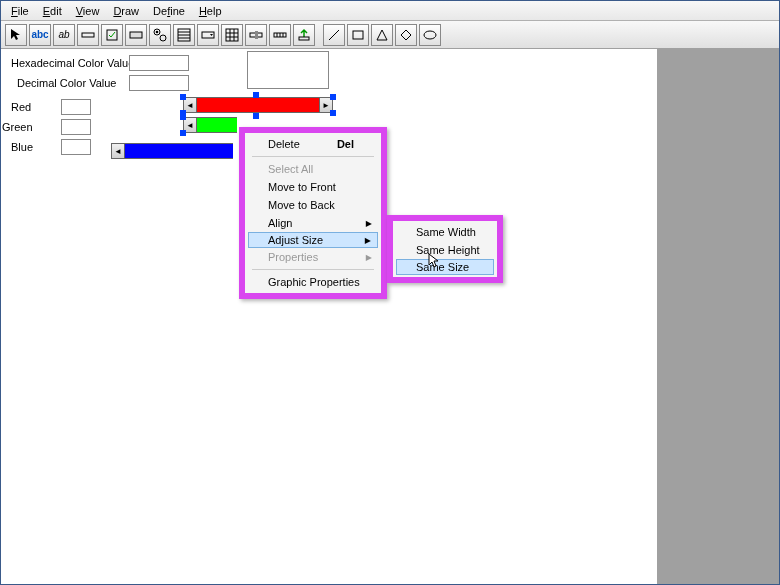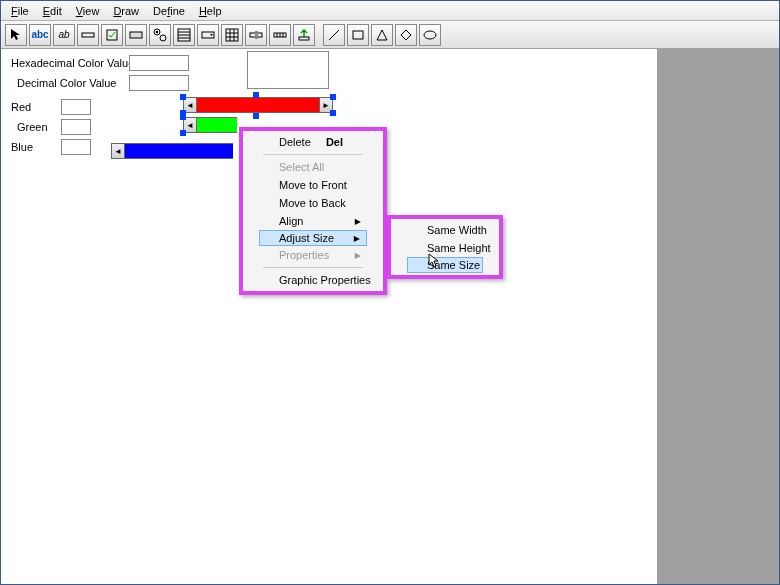--- a/index.html
+++ b/index.html
@@ -24,21 +24,21 @@
   .lbl { position: absolute; font-size: 11px; color: #000; }
   .txtbox { position: absolute; border: 1px solid #888; background: #fff; height: 16px; }
   .bigbox { position: absolute; border: 1px solid #888; background: #fff; }
   .scroller { position: absolute; height: 16px; display:flex; }
   .scroller .arrow { width: 14px; height: 16px; border: 1px solid #666; background: linear-gradient(to bottom,#f0f0f0,#d0d0d0); display:flex; align-items:center; justify-content:center; font-size:8px;}
   .scroller .track { height:16px; border-top:1px solid #666; border-bottom:1px solid #666; }
   .track.red { background:#ff0000; }
   .track.green { background:#00ff00; }
   .track.blue { background:#0000ff; }
   .selhandle { position:absolute; width:6px; height:6px; background:#0040ff; }
-  .ctxmenu { position:absolute; background:#f4f4f4; border:4px solid #d946ef; box-shadow:2px 2px 4px rgba(0,0,0,0.3); padding:2px 16px; }
+  .ctxmenu { position:absolute; background:#f4f4f4; border:6px solid #d946ef; box-shadow:2px 2px 4px rgba(0,0,0,0.3); padding:2px 3px; }
   .ctxmenu .row { height:18px; display:flex; align-items:center; padding:0 24px 0 20px; cursor:default; position:relative; white-space:nowrap;}
   .ctxmenu .row.disabled { color:#999; }
   .ctxmenu .row.hl { background:#cde6ff; border:1px solid #7ab0e0; padding:0 23px 0 19px; height:16px;}
   .ctxmenu .row .shortcut { position:absolute; right:24px;font-weight:bold; }
   .ctxmenu .row .arrow { position:absolute; right:6px; font-size:8px; }
   .ctxmenu .sep { height:1px; background:#ccc; margin:3px 4px; }
   .cursor { position:absolute; width:16px; height:16px; pointer-events:none; }
   .cursor::before { content:""; position:absolute; width:0; height:0; border-left:6px solid #000; border-top:4px solid transparent; border-bottom:4px solid transparent; top:3px; left:0; transform:rotate(-45deg); }
 </style>
 </head>
@@ -157,21 +157,21 @@
         </svg>
       </div>
   </div>
 
   <div class="client">
     <div class="canvas">
 
       <div class="lbl" style="left:10px; top:8px;">Hexadecimal Color Value</div>
       <div class="lbl" style="left:16px; top:28px;">Decimal Color Value</div>
       <div class="lbl" style="left:10px; top:52px;">Red</div>
-      <div class="lbl" style="left:16px; top:72px;">Green</div>
+      <div class="lbl" style="left:1px; top:72px;">Green</div>
       <div class="lbl" style="left:10px; top:92px;">Blue</div>
 
       <div class="txtbox" style="left:128px; top:6px; width:60px;"></div>
       <div class="txtbox" style="left:128px; top:26px; width:60px;"></div>
       <div class="txtbox" style="left:60px; top:50px; width:30px;"></div>
       <div class="txtbox" style="left:60px; top:70px; width:30px;"></div>
       <div class="txtbox" style="left:60px; top:90px; width:30px;"></div>
 
       <div class="bigbox" style="left:246px; top:2px; width:82px; height:38px;"></div>
 

